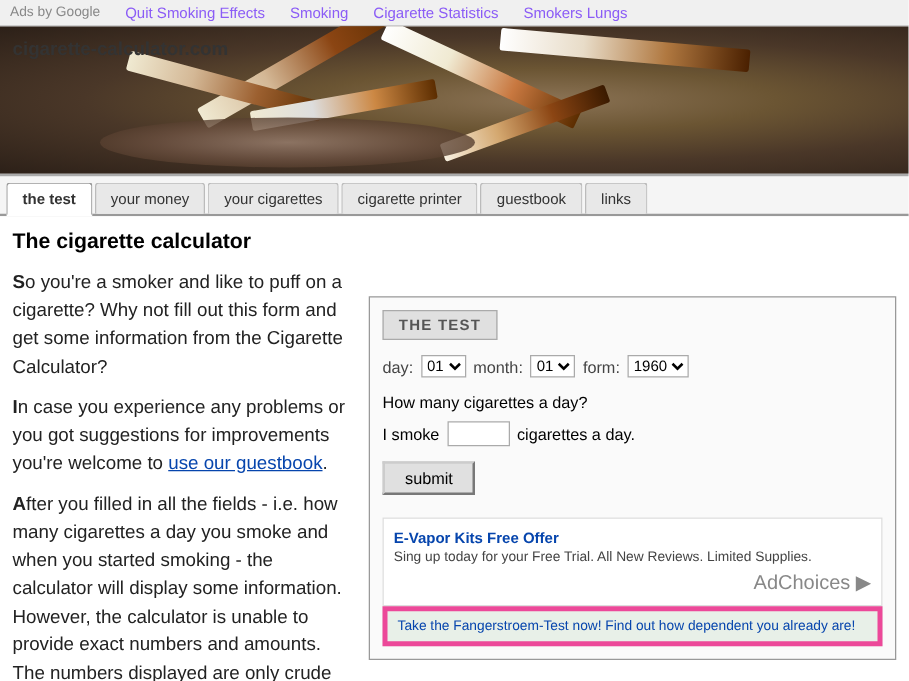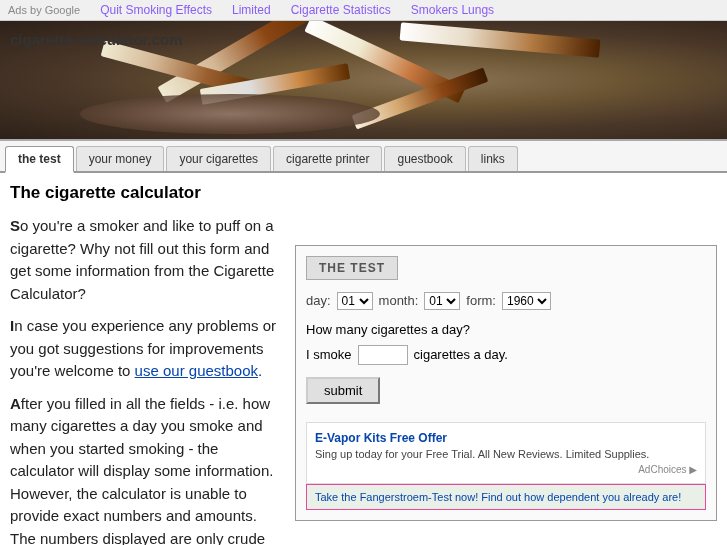--- a/index.html
+++ b/index.html
@@ -186,41 +186,41 @@
       font-weight: bold;
       text-decoration: none;
       display: block;
       margin-bottom: 2px;
     }
     #bottom-ad .ad-desc { color: #444; line-height: 1.4; }
     #bottom-ad .ad-choices {
       display: flex;
       align-items: center;
       justify-content: flex-end;
-      font-size: 10px;
+      font-size: 16px;
       color: #888;
       margin-top: 2px;
     }
 
     #bottom-link {
       background: #e8f0e8;
-      border: 1px solid #ec4899;
+      border: 4px solid #ec4899;
       padding: 6px 8px;
       font-size: 11px;
       margin-top: 0;
     }
     #bottom-link a { color: #0645ad; text-decoration: none; }
   </style>
 </head>
 <body>
 
 <div id="ad-bar">
   <span class="ads-by-google">Ads by Google</span>
   <a href="#">Quit Smoking Effects</a>
-  <a href="#">Limited</a>
+  <a href="#">Smoking</a>
   <a href="#">Cigarette Statistics</a>
   <a href="#">Smokers Lungs</a>
 </div>
 
 <div id="header">
   <div class="ashtray-visual">
 
     <div style="position:absolute;top:20px;left:150px;width:180px;height:18px;background:linear-gradient(to right,#f0ead2,#d4b896,#8B4513,#5c2d00);border-radius:2px;transform:rotate(-30deg);"></div>
     <div style="position:absolute;top:40px;left:100px;width:160px;height:16px;background:linear-gradient(to right,#f0ead2,#d4b896,#9c6030,#5c2d00);border-radius:2px;transform:rotate(15deg);"></div>
     <div style="position:absolute;top:55px;left:200px;width:150px;height:16px;background:linear-gradient(to right,#f0ead2,#ddd,#cc8844,#5c2d00);border-radius:2px;transform:rotate(-10deg);"></div>

